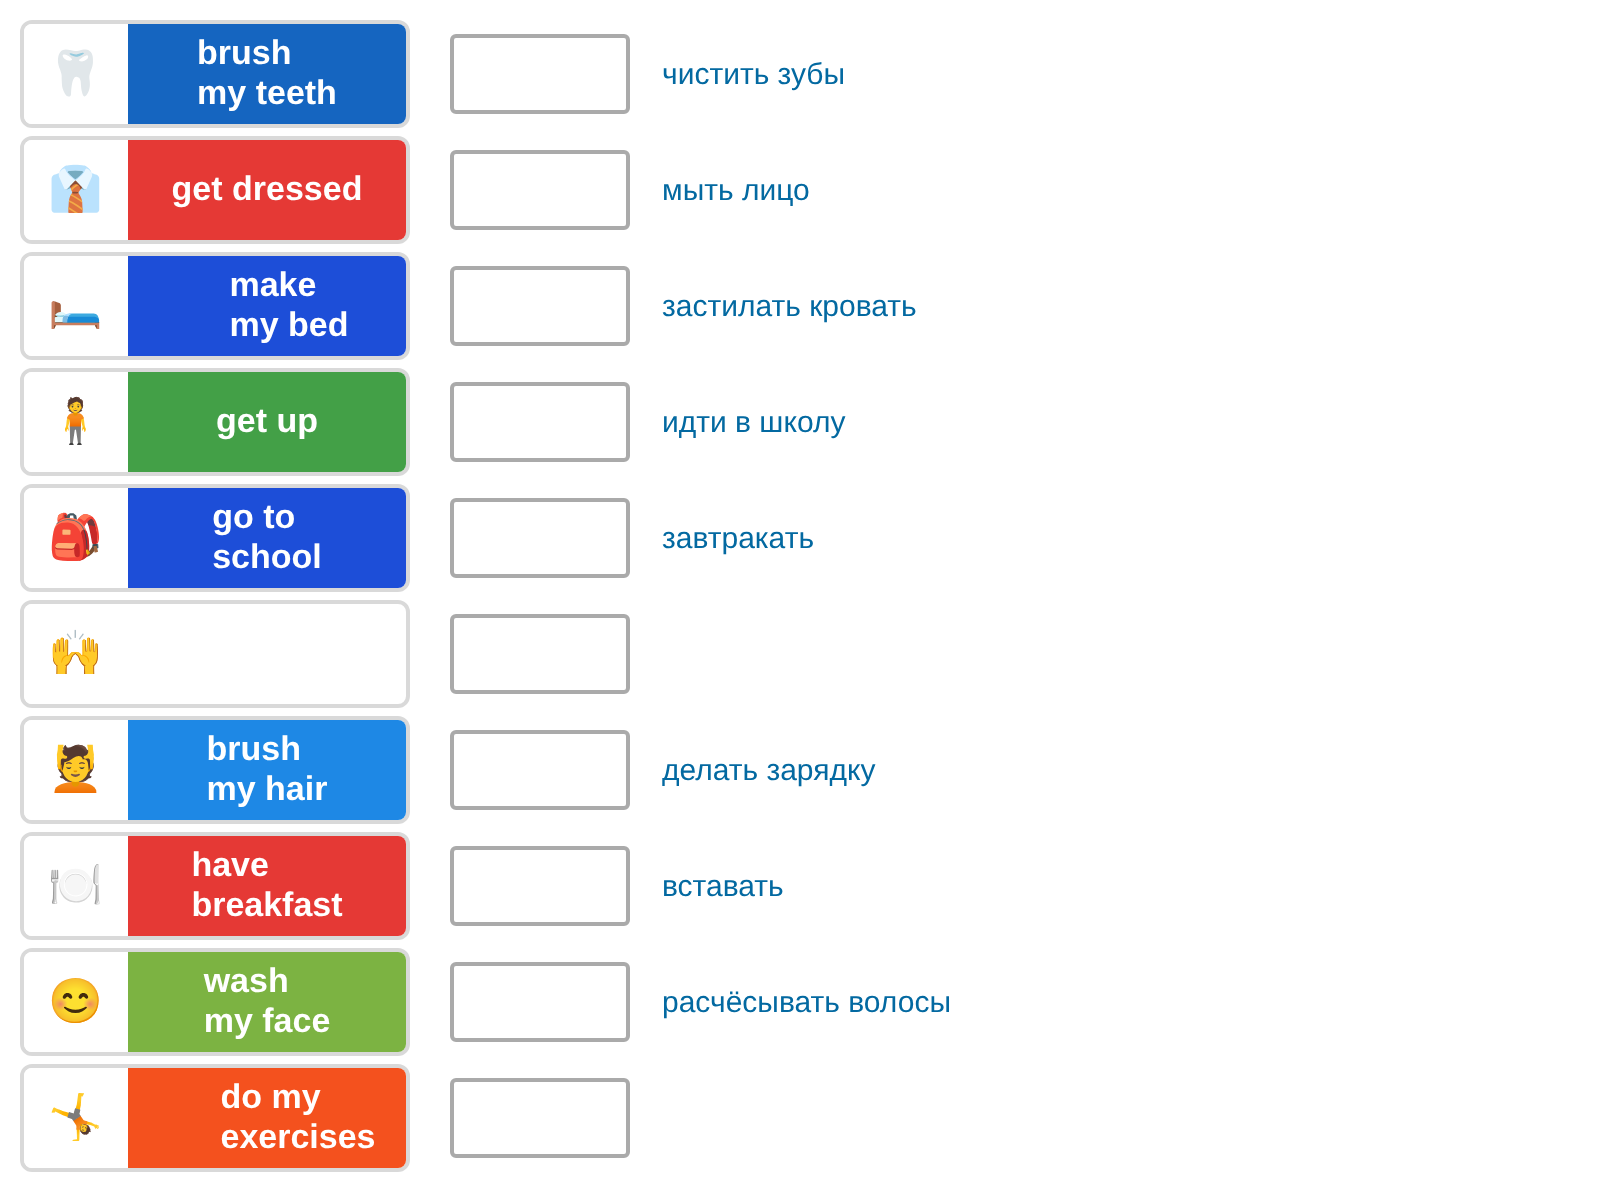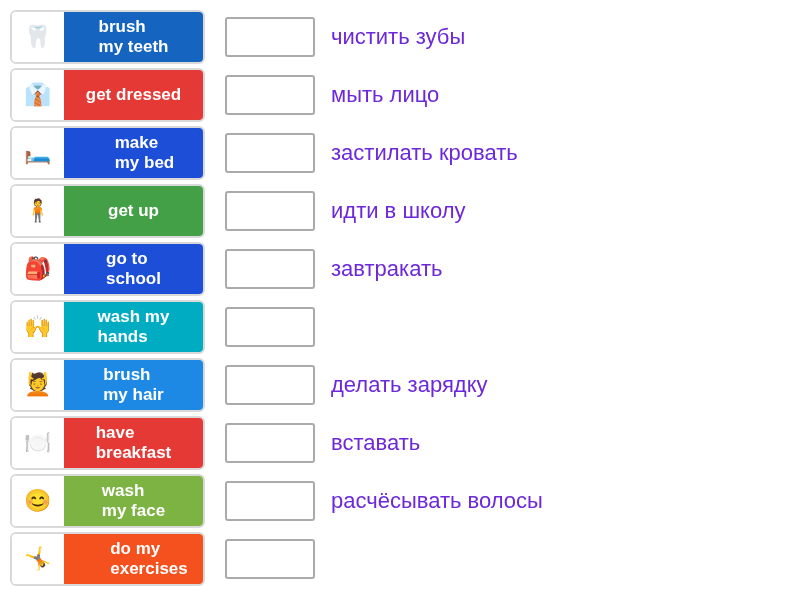--- a/index.html
+++ b/index.html
@@ -69,22 +69,22 @@
     }
     .drop-box {
       width: 90px;
       height: 40px;
       border: 2px solid #aaa;
       background: #fff;
       flex-shrink: 0;
       border-radius: 3px;
     }
     .russian-text {
-      font-size: 22px;
-      color: #6d28d9;
+      font-size: 15px;
+      color: #0369a1;
       font-family: Arial, sans-serif;
     }
   </style>
 </head>
 <body>
 
 <div class="container">
   <div class="left-column">
   <div class="activity-btn">
         <div class="icon-box">🦷</div>
@@ -104,22 +104,20 @@
         <div class="icon-box">🧍</div>
         <div class="label" style="background: rgb(67, 160, 71); height: 100%; display: flex; align-items: center; justify-content: center; flex-direction: column; white-space: pre-line;">get up</div>
       </div>
       <div class="activity-btn">
         <div class="icon-box">🎒</div>
         <div class="label" style="background: #1d4ed8; height: 100%; display: flex; align-items: center; justify-content: center; flex-direction: column; white-space: pre-line;">go to
 school</div>
       </div>
       <div class="activity-btn">
         <div class="icon-box">🙌</div>
-        <div class="label" style="background: rgb(0, 172, 193); height: 100%; display: flex; align-items: center; justify-content: center; flex-direction: column; white-space: pre-line;">wash my
-hands</div>
       </div>
       <div class="activity-btn">
         <div class="icon-box">💆</div>
         <div class="label" style="background: rgb(30, 136, 229); height: 100%; display: flex; align-items: center; justify-content: center; flex-direction: column; white-space: pre-line;">brush
 my hair</div>
       </div>
       <div class="activity-btn">
         <div class="icon-box">🍽️</div>
         <div class="label" style="background: rgb(229, 57, 53); height: 100%; display: flex; align-items: center; justify-content: center; flex-direction: column; white-space: pre-line;">have
 breakfast</div>

